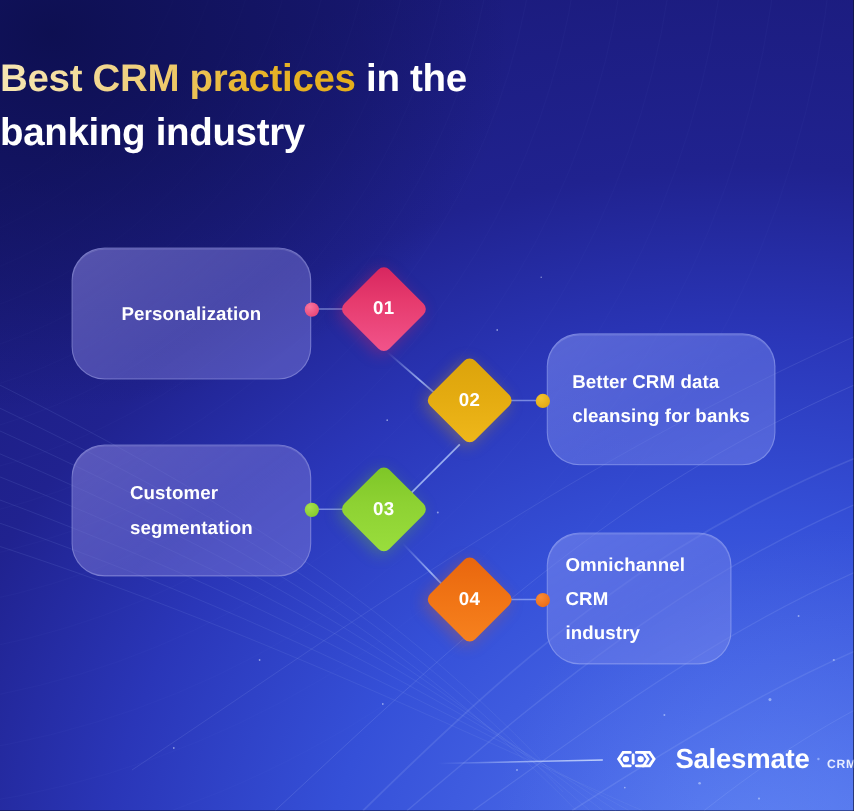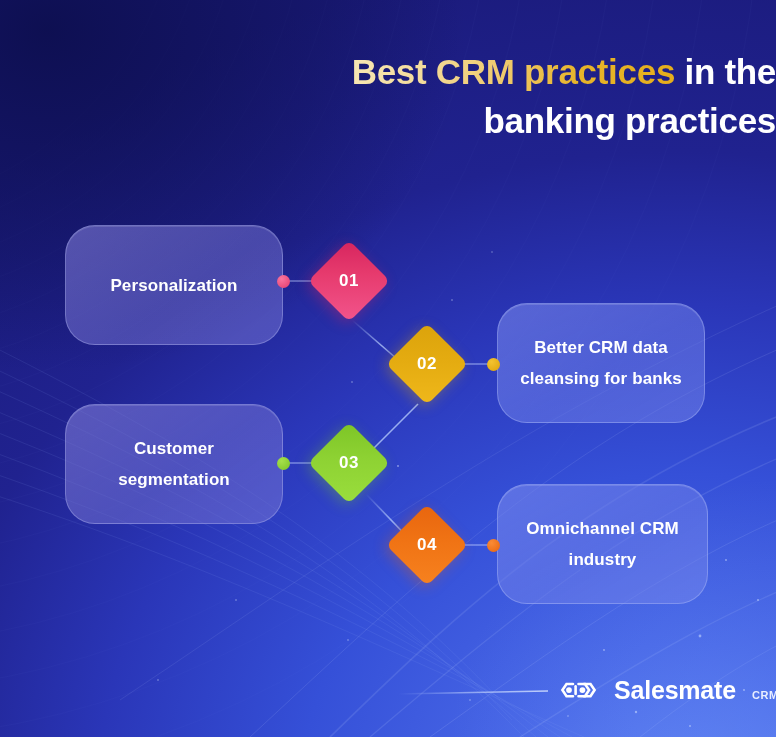--- a/index.html
+++ b/index.html
@@ -34,21 +34,21 @@
       radial-gradient(60% 50% at 100% 100%, rgba(120,160,255,0.26) 0%, rgba(120,160,255,0) 70%);
     pointer-events: none;
   }
 
   
   .title-wrap {
     position: absolute;
     left: 0;
     right: 0;
     top: 47px;
-    text-align: right;
+    text-align: left;
     z-index: 6;
   }
   .title-line {
     font-size: 35px;
     font-weight: bold;
     line-height: 49px;
     letter-spacing: -0.3px;
     white-space: nowrap;
   }
   .grad-gold {
@@ -60,21 +60,21 @@
   }
   .white-txt { color: #ffffff; }
 
   
   .card {
     position: absolute;
     border-radius: 30px;
     display: flex;
     align-items: center;
     justify-content: center;
-    text-align: center;
+    text-align: left;
     z-index: 4;
     box-sizing: border-box;
   }
   .card-text {
     color: #ffffff;
     font-size: 17px;
     font-weight: bold;
     line-height: 31px;
     letter-spacing: 0.1px;
     padding: 0 16px;
@@ -86,21 +86,21 @@
   }
   .card-right {
     background: linear-gradient(150deg, rgba(125,140,238,0.56) 0%, rgba(112,128,233,0.50) 55%, rgba(124,139,238,0.46) 100%);
     border: 1px solid rgba(192,205,252,0.34);
     box-shadow: inset 0 1px 0 rgba(255,255,255,0.14);
   }
 
   #card1 { left: 65px;  top: 225px; width: 218px; height: 120px; }
   #card2 { left: 497px; top: 303px; width: 208px; height: 120px; }
   #card3 { left: 65px;  top: 404px; width: 218px; height: 120px; }
-  #card4 { left: 497px; top: 484px; width: 211px; height: 120px; }
+  #card4 { left: 497px; top: 484px; width: 168px; height: 120px; }
 
   
   .diamond {
     position: absolute;
     width: 58px;
     height: 58px;
     transform: rotate(45deg);
     border-radius: 7px;
     display: flex;
     align-items: center;
@@ -259,21 +259,21 @@
       <line x1="456" y1="545" x2="492" y2="545"></line>
     </g>
 
     <line x1="398" y1="694" x2="548" y2="691" stroke="url(#lineFade)" stroke-width="1.4"></line>
   </svg>
 
   <div class="bg-vignette"></div>
 
   <div class="title-wrap">
     <div class="title-line"><span class="grad-gold">Best CRM practices</span><span class="white-txt"> in the</span></div>
-    <div class="title-line white-txt">banking practices</div>
+    <div class="title-line white-txt">banking industry</div>
   </div>
 
   <div class="card card-left" id="card1">
     <div class="card-text">
       <span>Personalization</span><br>
     </div>
   </div>
 
   <div class="card card-right" id="card2">
     <div class="card-text">

